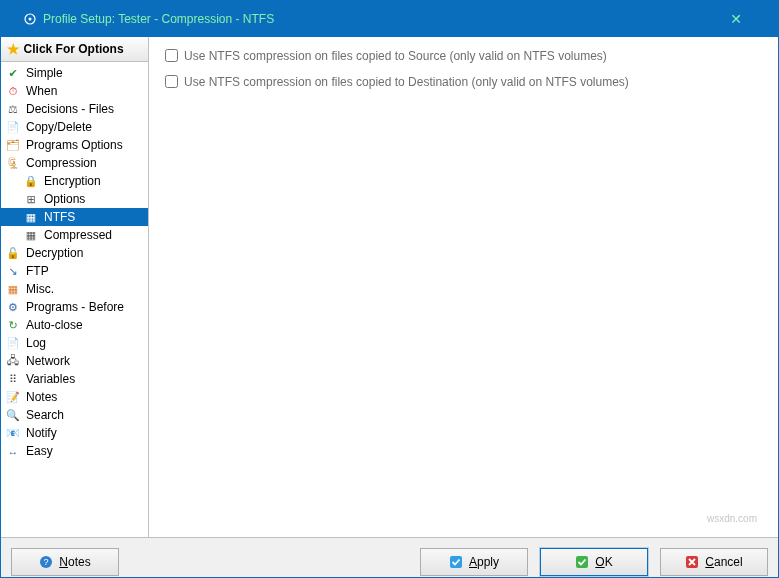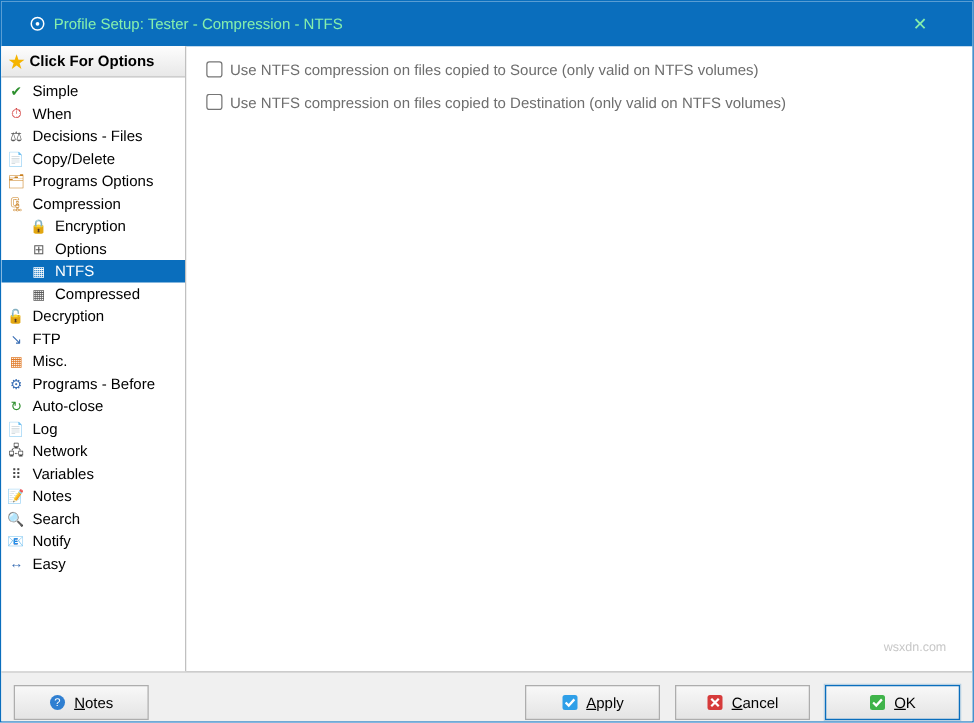--- a/index.html
+++ b/index.html
@@ -256,33 +256,33 @@
   <span class="spacer"></span>
   <button class="btn">
     <span class="bi">
       <svg width="14" height="14" viewBox="0 0 14 14">
           <rect x="1" y="1" width="12" height="12" rx="2" fill="#2f9fe8"></rect>
           <path d="M3.5 7 L6 9.5 L10.5 4.5" stroke="#fff" stroke-width="1.8" fill="none"></path>
         </svg>
     </span>
     <span class="underline-first">Apply</span>
   </button>
+  <button class="btn ok">
+    <span class="bi">
+      <svg width="14" height="14" viewBox="0 0 14 14">
+          <rect x="1" y="1" width="12" height="12" rx="2" fill="#3fb34a"></rect>
+          <path d="M3.5 7 L6 9.5 L10.5 4.5" stroke="#fff" stroke-width="1.8" fill="none"></path>
+        </svg>
+    </span>
+    <span><u>O</u>K</span>
+  </button>
   <button class="btn">
     <span class="bi">
       <svg width="14" height="14" viewBox="0 0 14 14">
           <rect x="1" y="1" width="12" height="12" rx="2" fill="#d63b3b"></rect>
           <path d="M4 4 L10 10 M10 4 L4 10" stroke="#fff" stroke-width="1.8"></path>
         </svg>
     </span>
     <span class="underline-first">Cancel</span>
   </button>
-  <button class="btn ok">
-    <span class="bi">
-      <svg width="14" height="14" viewBox="0 0 14 14">
-          <rect x="1" y="1" width="12" height="12" rx="2" fill="#3fb34a"></rect>
-          <path d="M3.5 7 L6 9.5 L10.5 4.5" stroke="#fff" stroke-width="1.8" fill="none"></path>
-        </svg>
-    </span>
-    <span><u>O</u>K</span>
-  </button>
 </div>
 
 <div class="watermark">wsxdn.com</div>
 
 </body></html>

